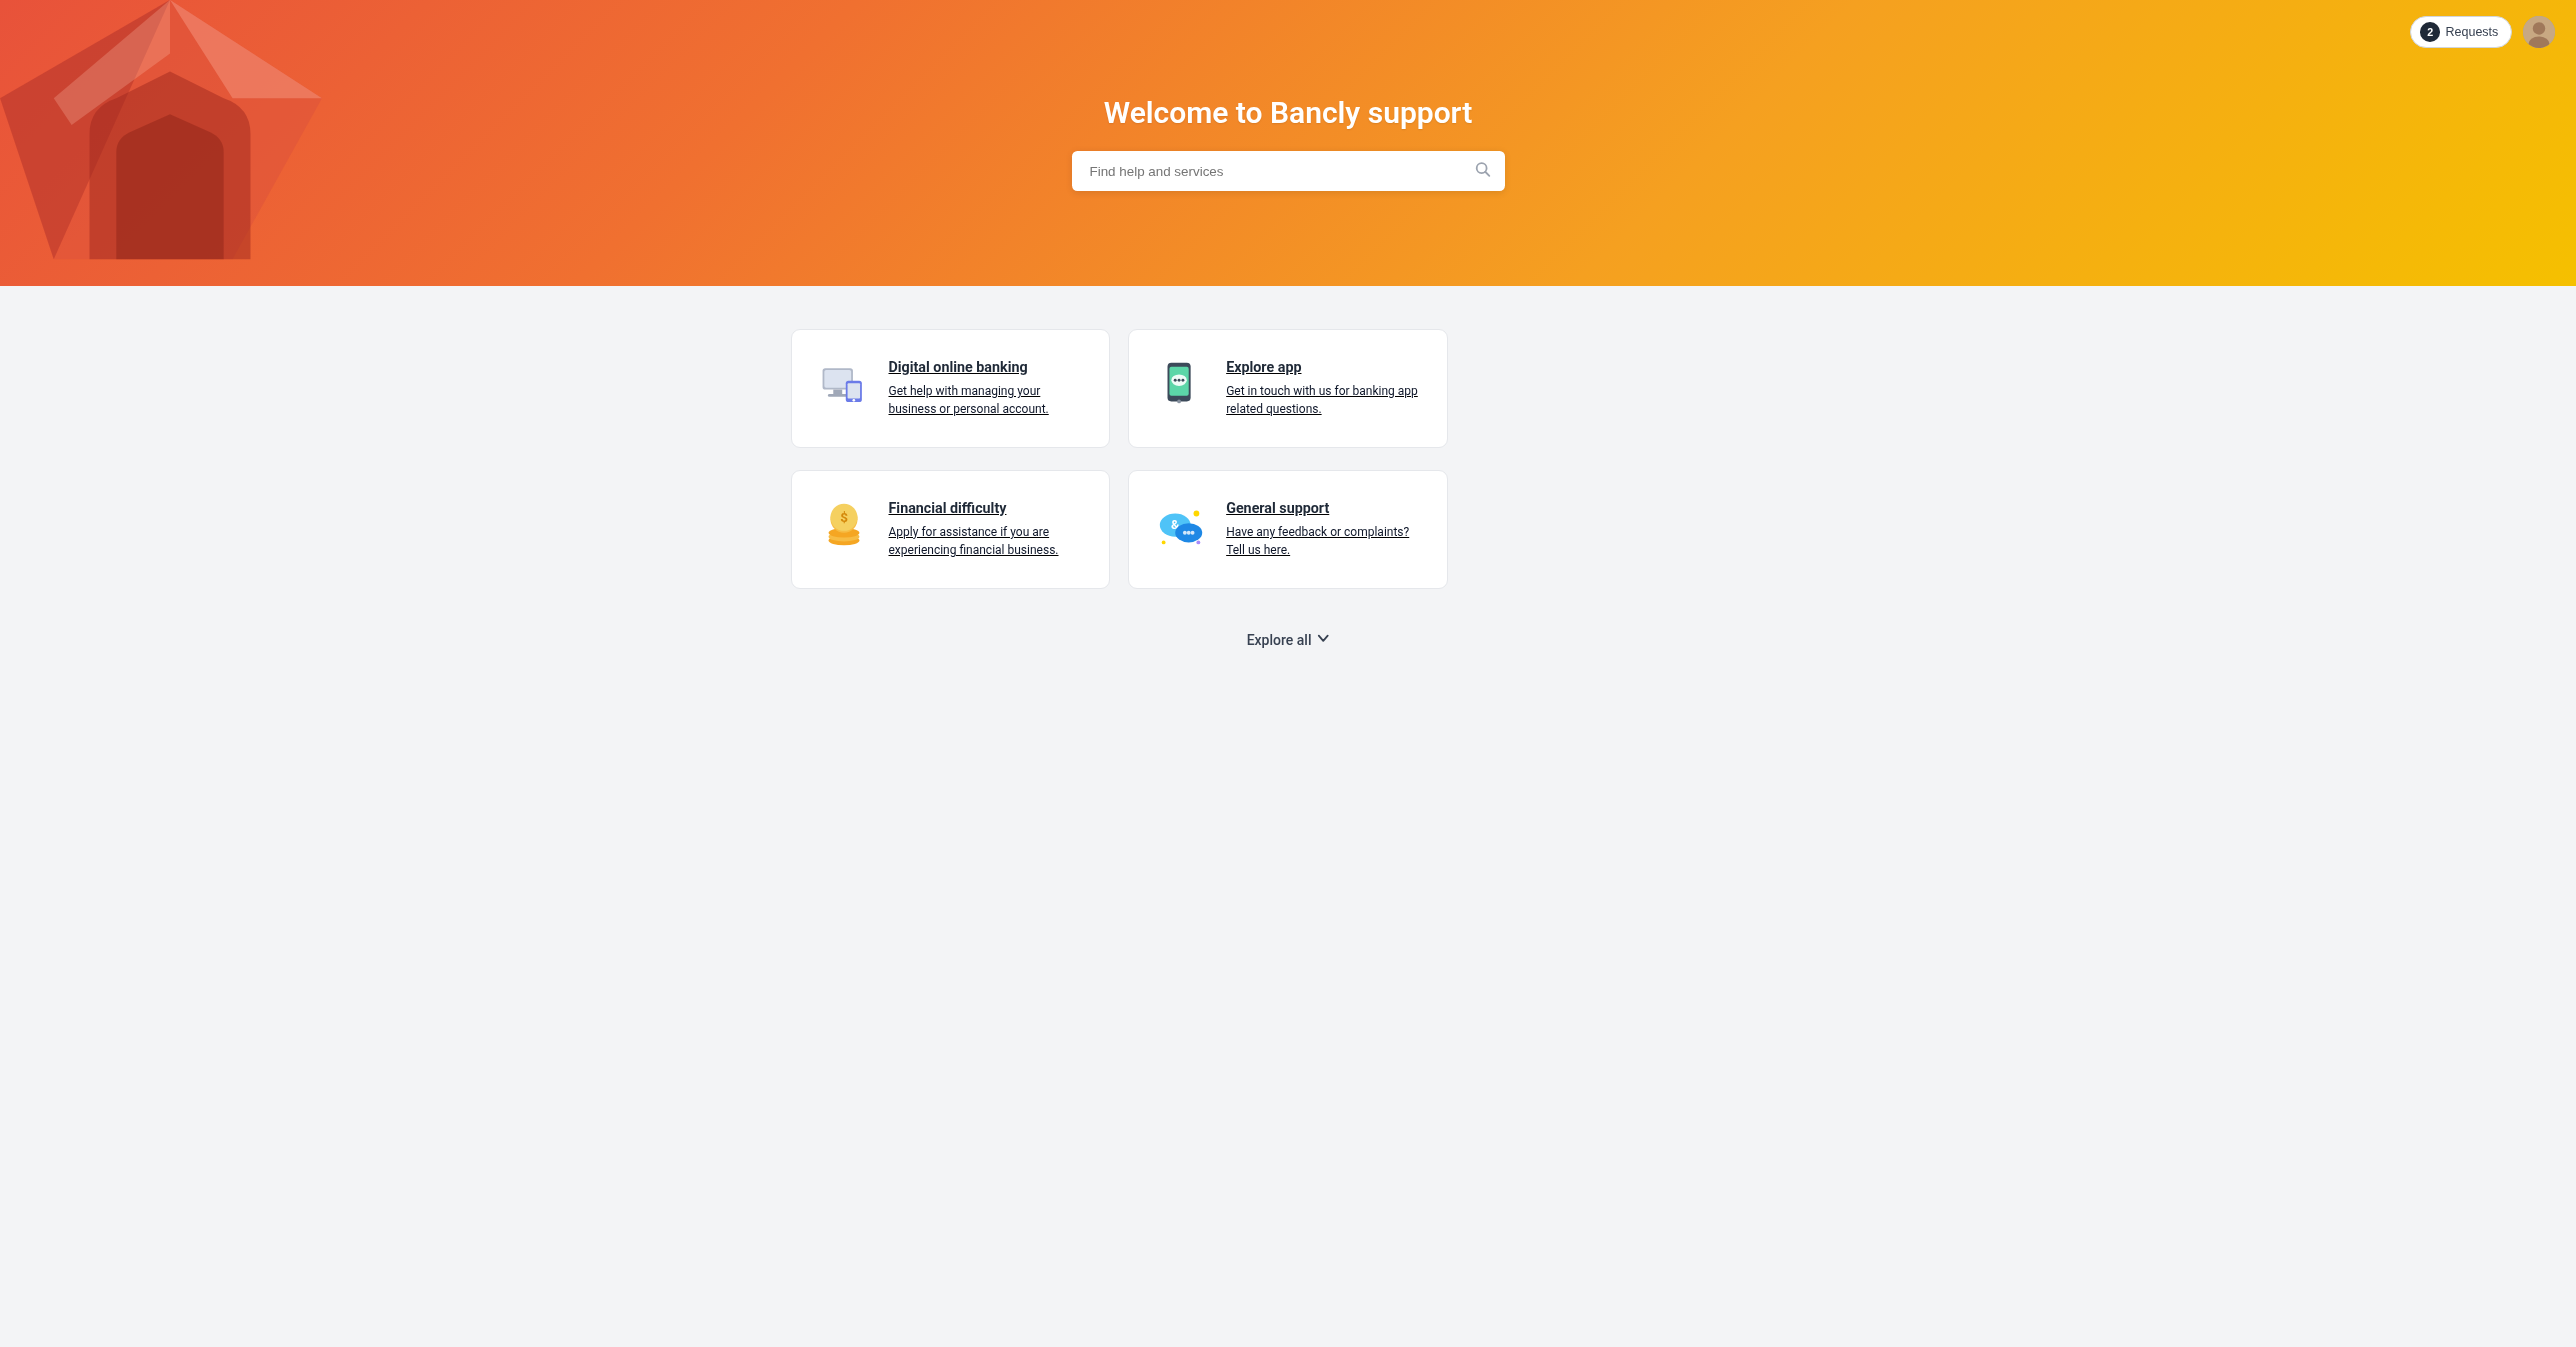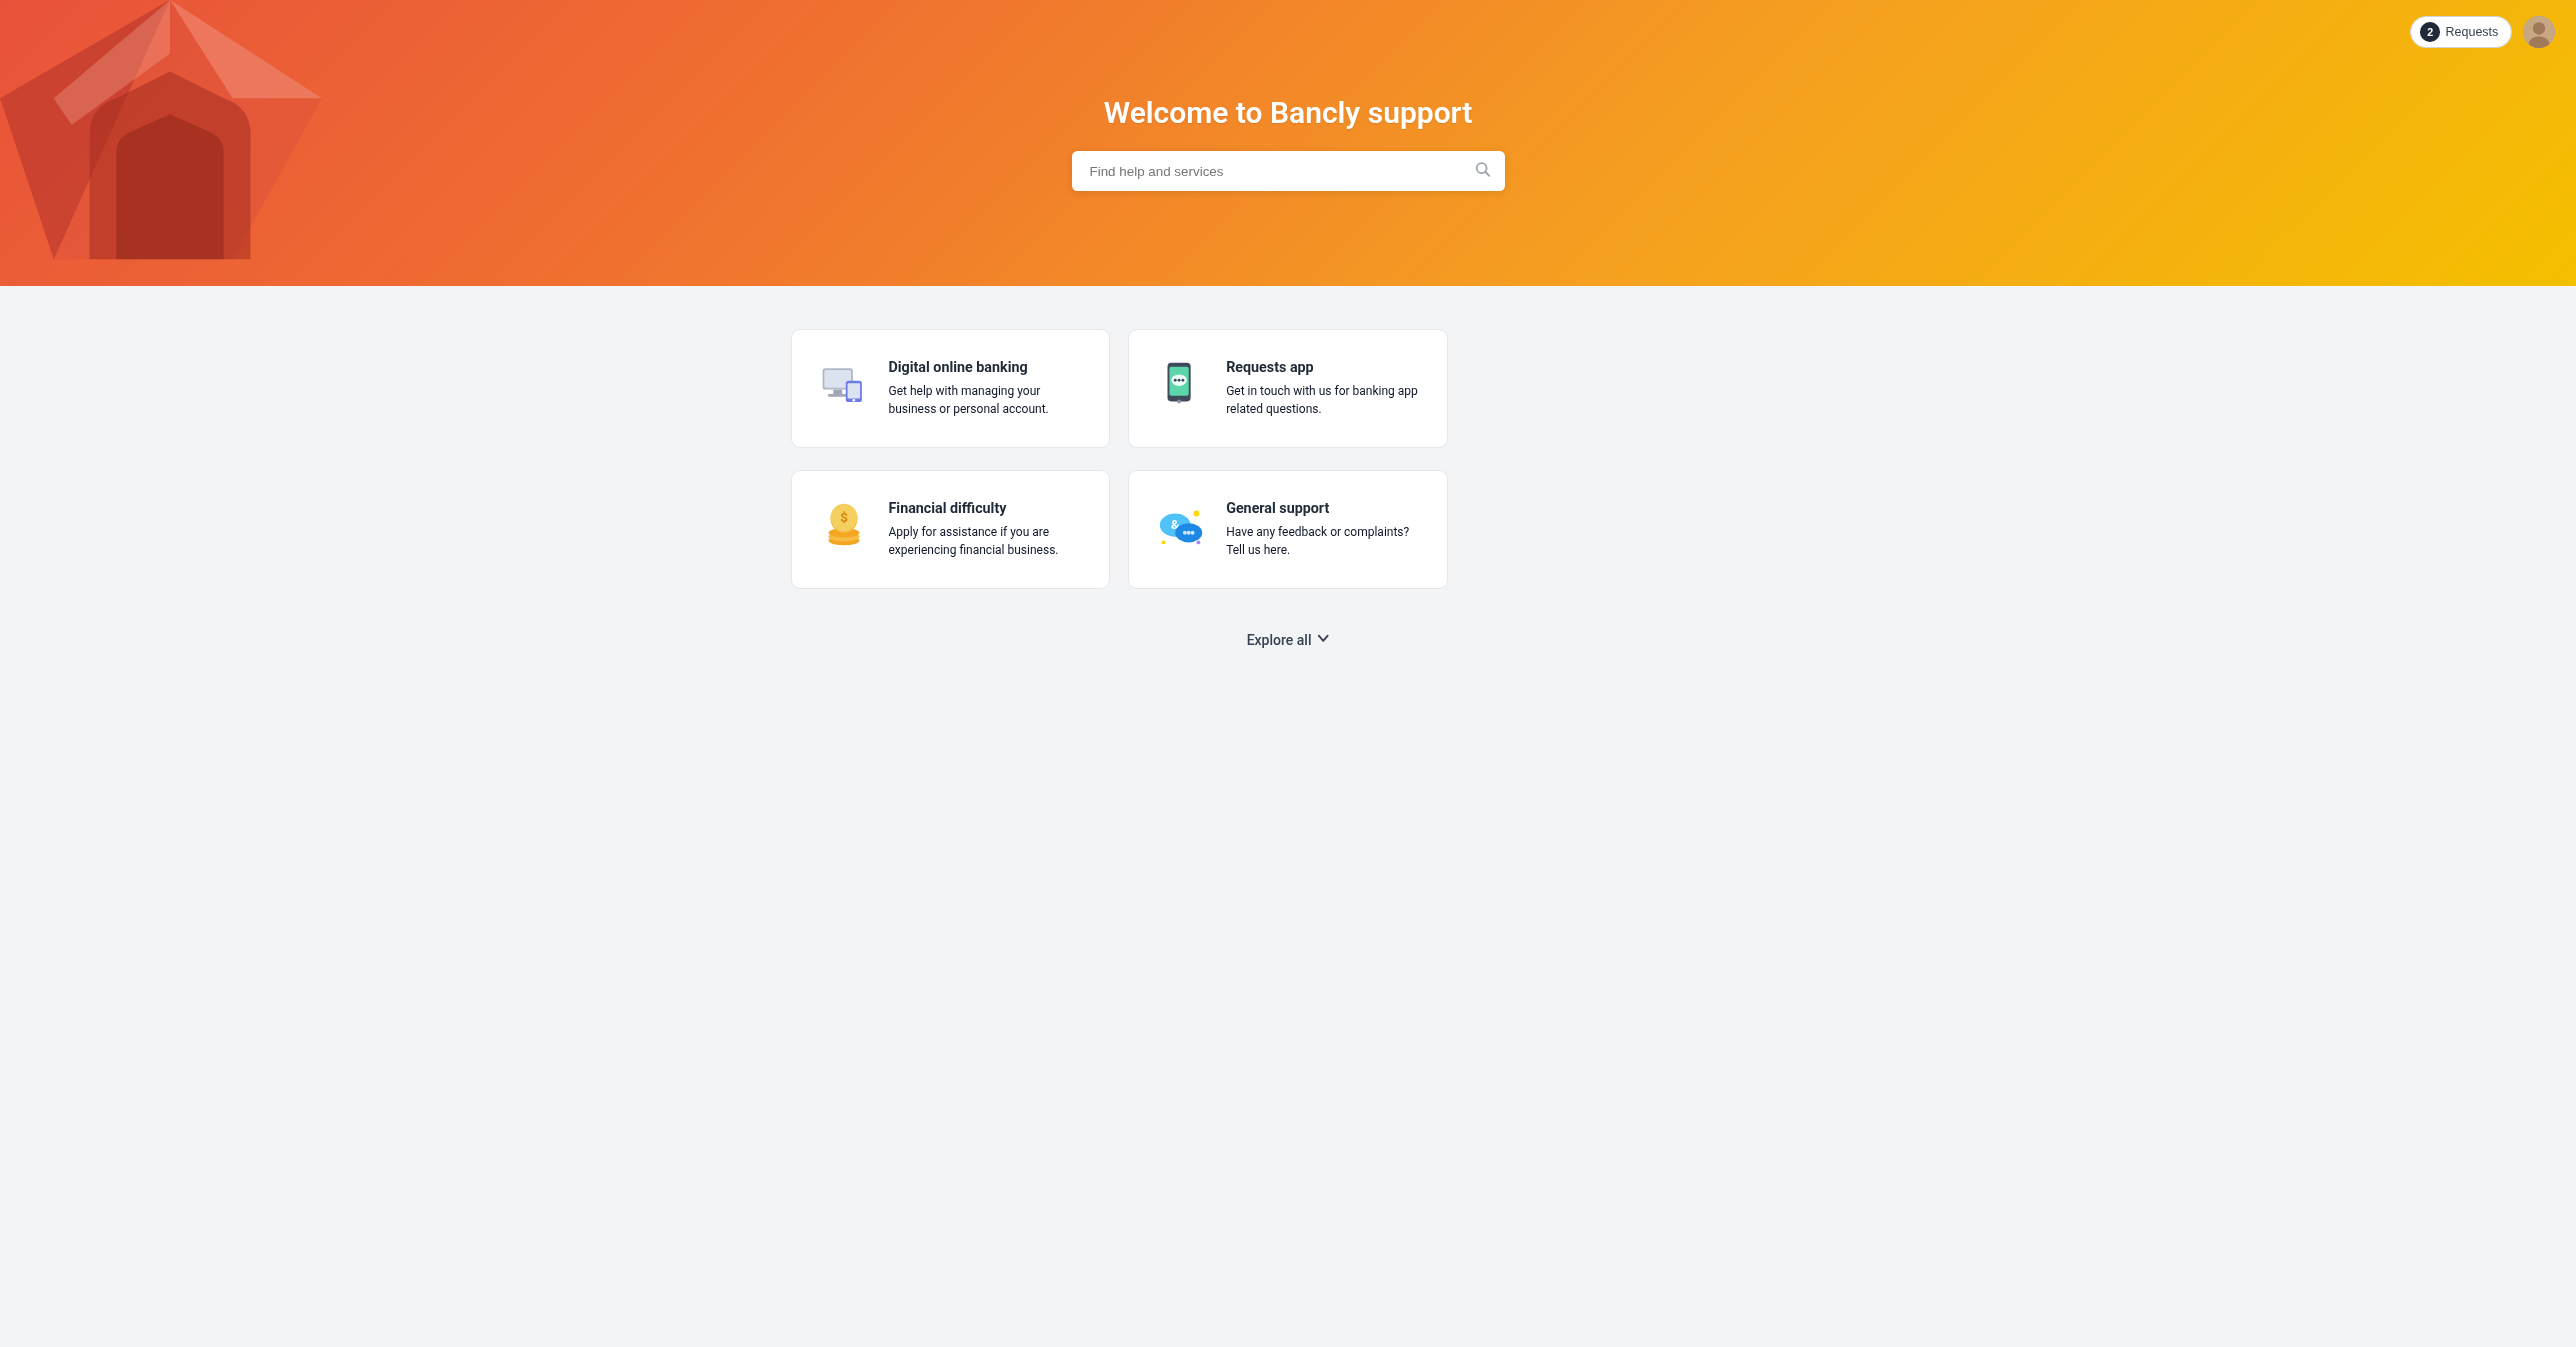--- a/index.html
+++ b/index.html
@@ -122,20 +122,21 @@
       margin: 43px auto 0;
       padding: 0 21.5px;
     }
 
     
     .cards-grid {
       display: grid;
       grid-template-columns: repeat(3, 1fr);
       gap: 18px;
       margin-bottom: 21.5px;
+      text-decoration: underline;
     }
 
     .card {
       background: white;
       border-radius: 9px;
       border: 0.9px solid #e5e7eb;
       padding: 29px 25px;
       display: flex;
       align-items: flex-start;
       gap: 18px;
@@ -268,21 +269,21 @@
           <rect x="16" y="8" width="20" height="30" rx="2" fill="#5cd6a8"></rect>
 
           <ellipse cx="26" cy="22" rx="8" ry="6" fill="white" opacity="0.9"></ellipse>
           <circle cx="22" cy="22" r="1.5" fill="#3c4a5a"></circle>
           <circle cx="26" cy="22" r="1.5" fill="#3c4a5a"></circle>
           <circle cx="30" cy="22" r="1.5" fill="#3c4a5a"></circle>
           <circle cx="26" cy="44" r="2" fill="#8892a0"></circle>
         </svg>
       </div>
       <div class="card-content">
-        <div class="card-title">Requests app</div>
+        <div class="card-title">Explore app</div>
         <div class="card-desc">Get in touch with us for banking app related questions.</div>
       </div>
     </div>
 
   </div>
 
   <div class="cards-grid">
 
 
     <div class="card">

